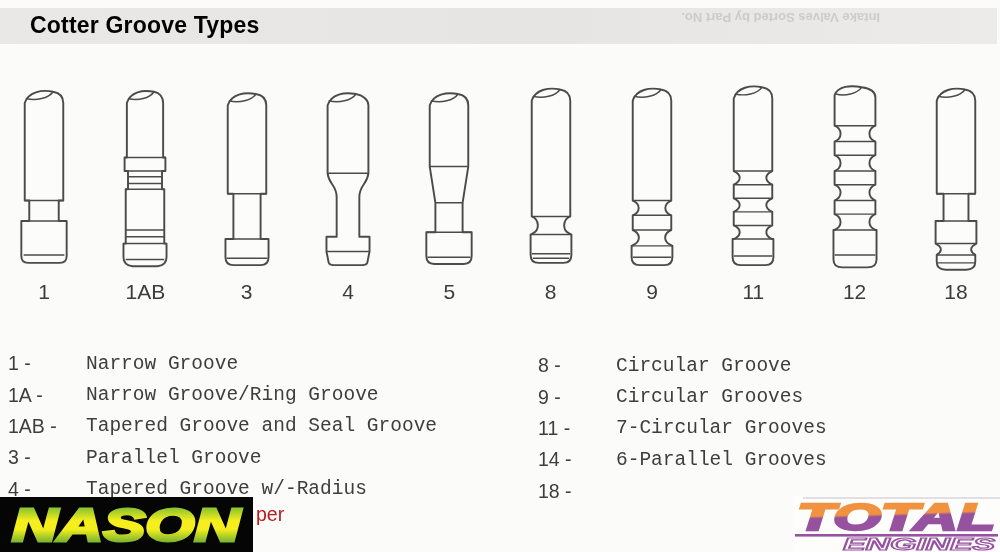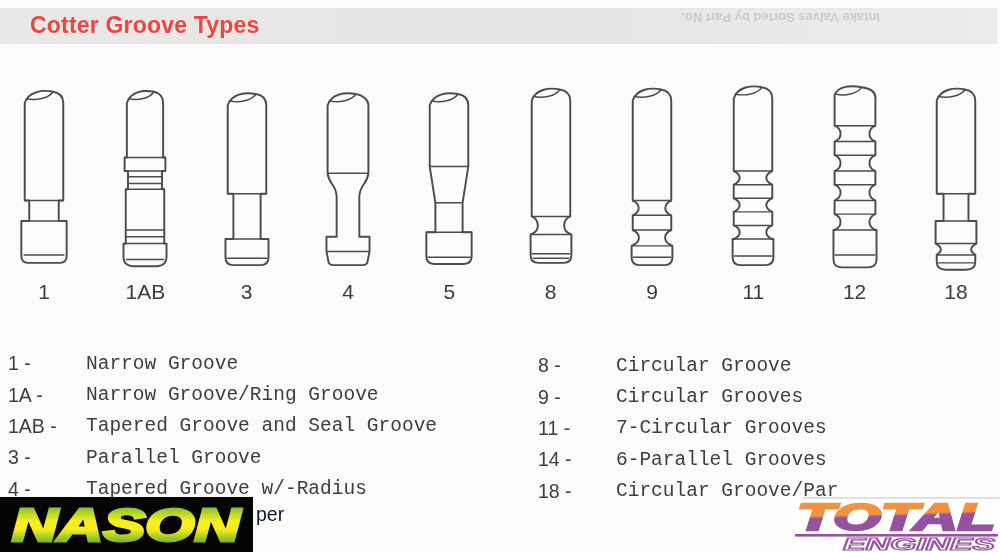--- a/index.html
+++ b/index.html
@@ -3,21 +3,21 @@
 <meta charset="utf-8">
 <style>
   html,body{margin:0;padding:0;}
   body{width:1000px;height:552px;position:relative;overflow:hidden;
        background:#fbfbf9;font-family:"Liberation Sans",sans-serif;}
 
   
   .header-band{position:absolute;left:0;top:8px;width:997px;height:36px;
     background:linear-gradient(90deg,#e9e8e6 0%,#e6e5e3 55%,#ecebe9 100%);}
   .page-title{position:absolute;left:30px;top:12px;font-size:23px;font-weight:bold;
-    color:#ef4444;letter-spacing:.2px;}
+    color:#000000;letter-spacing:.2px;}
   .bleed-text{position:absolute;left:630px;top:10px;width:250px;font-size:13px;
     color:#a9a9a6;opacity:.45;transform:rotate(180deg);filter:blur(.5px);
     white-space:nowrap;font-weight:bold;}
 
   
   .valve-row{position:absolute;left:6px;right:6px;top:84px;display:flex;
     justify-content:space-between;}
   .valve-fig{width:76px;display:flex;flex-direction:column;align-items:center;}
   .valve-fig svg{display:block;}
   .valve-label{margin-top:6px;font-size:21px;color:#3c3c3c;font-weight:500;}
@@ -28,21 +28,21 @@
   svg.valve path.notch{fill:none;stroke:#4b4b4b;stroke-width:1.3;}
 
   
   .legend-col{position:absolute;font-size:19.5px;color:#3e3e3e;}
   .legend-col.left{left:8px;top:348px;}
   .legend-col.right{left:538px;top:350px;}
   .legend-row{display:flex;height:31.4px;align-items:center;}
   .legend-num{width:78px;flex:0 0 78px;}
   .legend-desc{white-space:nowrap;font-family:Liberation Mono, monospace;}
   .legend-fragment{position:absolute;left:256px;top:503px;font-size:19.5px;
-    color:#0f172a;}
+    color:#b91c1c;}
 
   
   .nason-logo{position:absolute;left:0;top:497px;}
   
   .total-logo{position:absolute;left:793px;top:496px;background:#fdfdfc;}
 </style>
 </head>
 <body>
 
 <div class="header-band"></div>
@@ -182,21 +182,20 @@
   <div class="legend-row">
     <span class="legend-num">11 -</span>
     <span class="legend-desc">7-Circular Grooves</span>
   </div>
   <div class="legend-row">
     <span class="legend-num">14 -</span>
     <span class="legend-desc">6-Parallel Grooves</span>
   </div>
   <div class="legend-row">
     <span class="legend-num">18 -</span>
-    <span class="legend-desc">Circular Groove/Par</span>
   </div>
 </div>
 
 <div class="nason-logo">
   <svg width="253" height="55" viewBox="0 0 253 55">
     <defs>
       <linearGradient id="nasonGrad" x1="0" y1="0" x2="0" y2="1">
         <stop offset="0" stop-color="#3fa33a"></stop>
         <stop offset="0.42" stop-color="#f6ef1d"></stop>
         <stop offset="0.58" stop-color="#f6ef1d"></stop>

